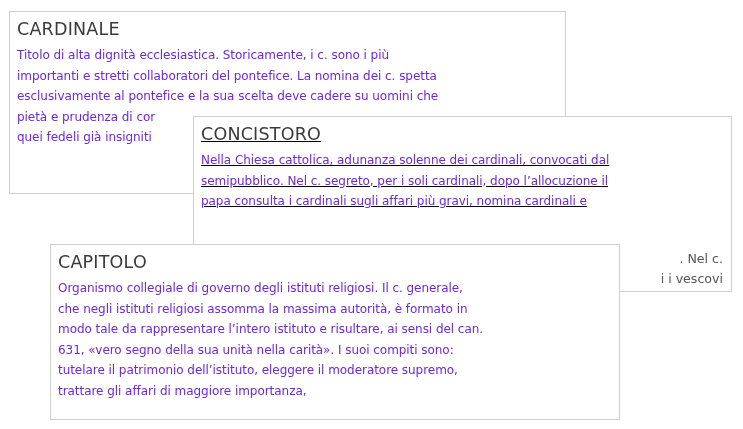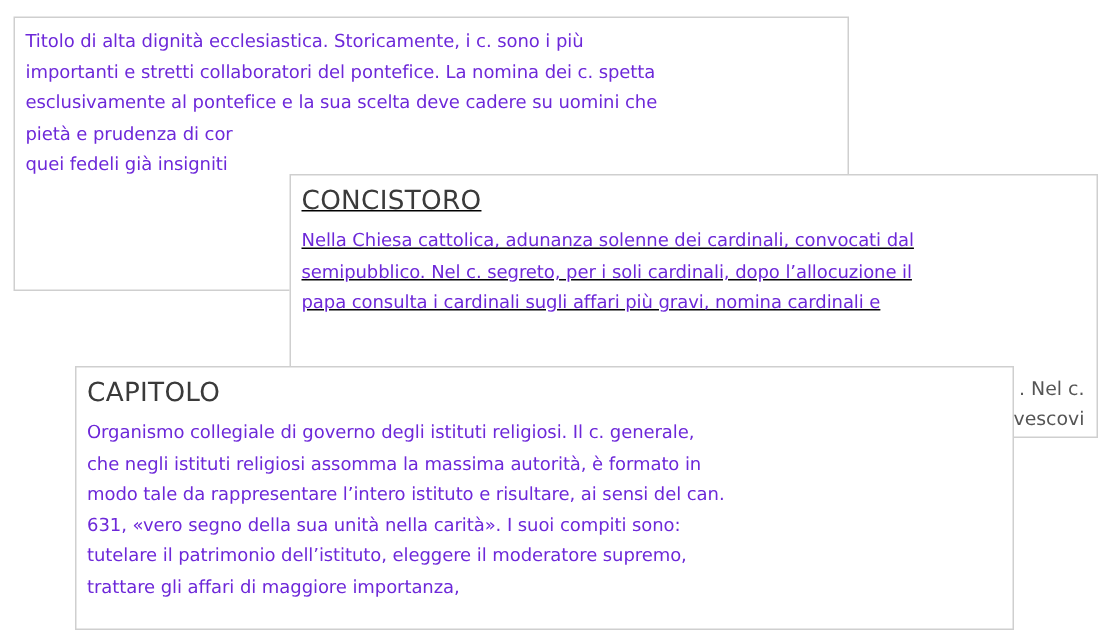--- a/index.html
+++ b/index.html
@@ -14,27 +14,28 @@
   .card .title {
     font-size: 17.5px; color: #3a3a3a; letter-spacing: 0.2px;
     line-height: 24px; margin: 0 0 4px 0; font-weight: normal;
   }
   .card .line {
     font-size: 12px; color: #6d28d9; line-height: 20.6px; white-space: nowrap;
     letter-spacing: -0.05px;
   }
   #card-cardinale { left: 9px; top: 11px; width: 557px; height: 183px; z-index: 1; }
   #card-concistoro { left: 193px; top: 116px; width: 539px; height: 176px; z-index: 2; text-decoration: underline; }
-  #card-capitolo { left: 50px; top: 244px; width: 626px; height: 176px; z-index: 3; }
+  #card-capitolo { left: 50px; top: 244px; width: 570px; height: 176px; z-index: 3; }
   .frag { position: absolute; right: 8px; font-size: 12.6px; color: #555555; line-height: 20.6px; white-space: nowrap; text-align: right; }
 </style>
 </head>
 <body>
 
 <div class="card" id="card-cardinale">
+  <div class="title">CARDINALE</div>
   <div class="line">Titolo di alta dignità ecclesiastica. Storicamente, i c. sono i più</div>
   <div class="line">importanti e stretti collaboratori del pontefice. La nomina dei c. spetta</div>
   <div class="line">esclusivamente al pontefice e la sua scelta deve cadere su uomini che</div>
   <div class="line">pietà e prudenza di cor</div>
   <div class="line">quei fedeli già insigniti</div>
 </div>
 
 <div class="card" id="card-concistoro">
   <div class="title">CONCISTORO</div>
   <div class="line">Nella Chiesa cattolica, adunanza solenne dei cardinali, convocati dal</div>

